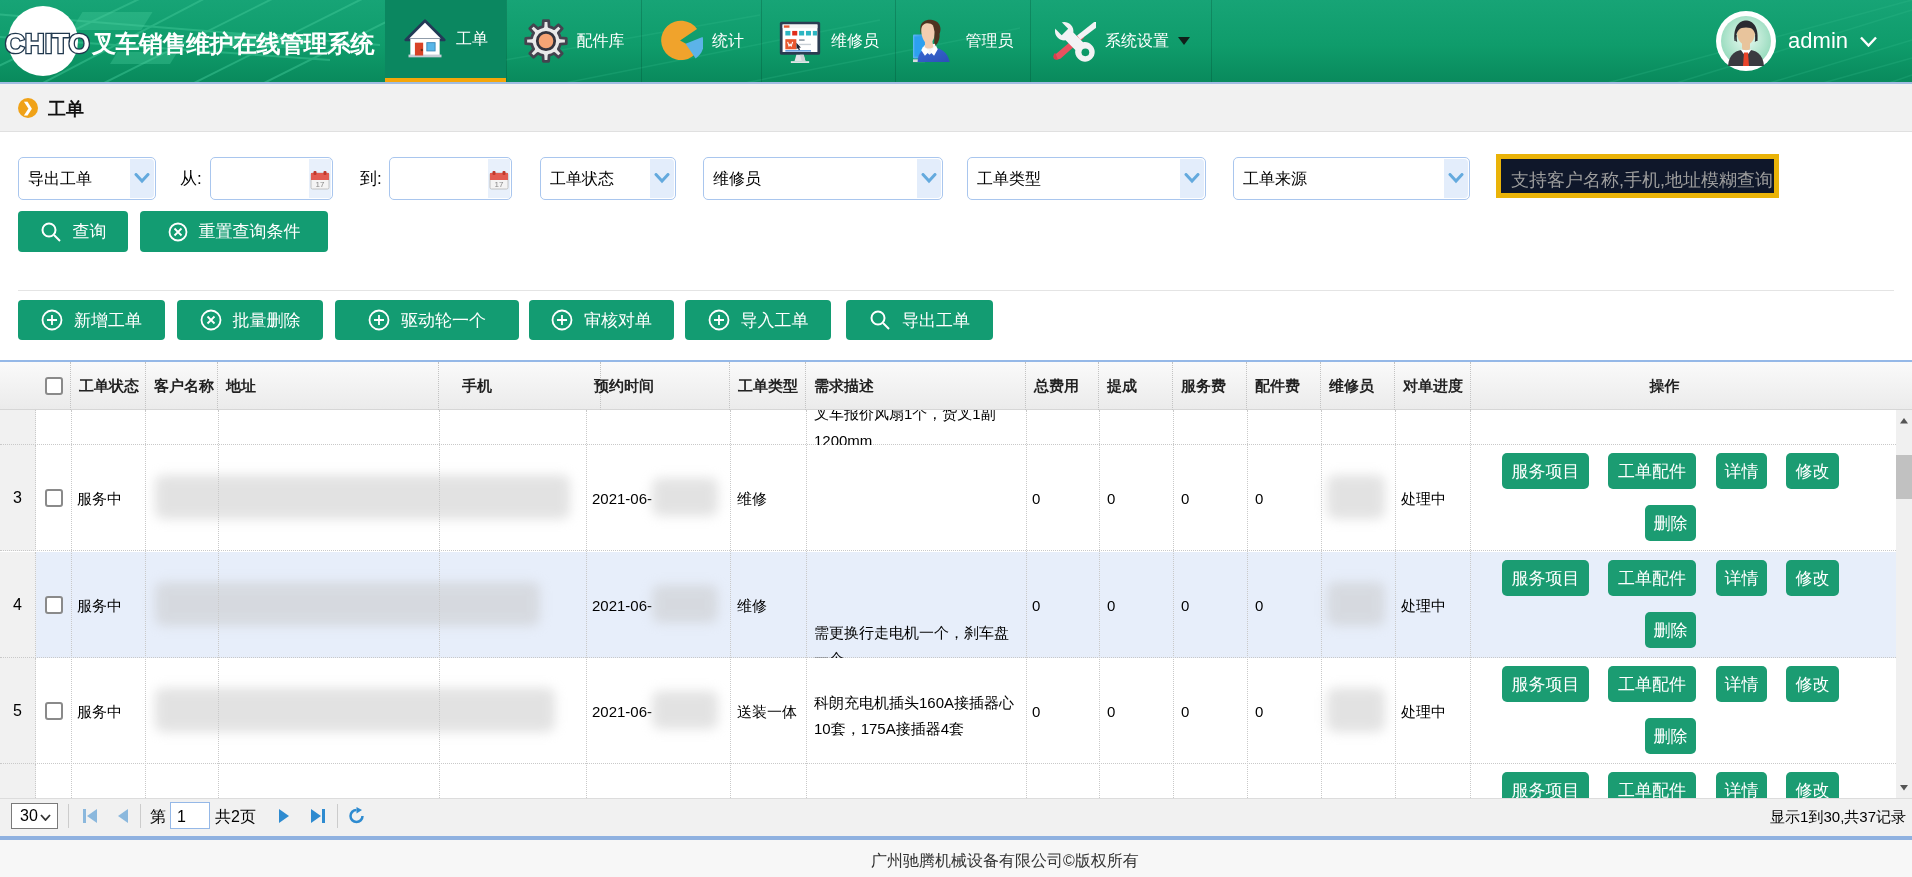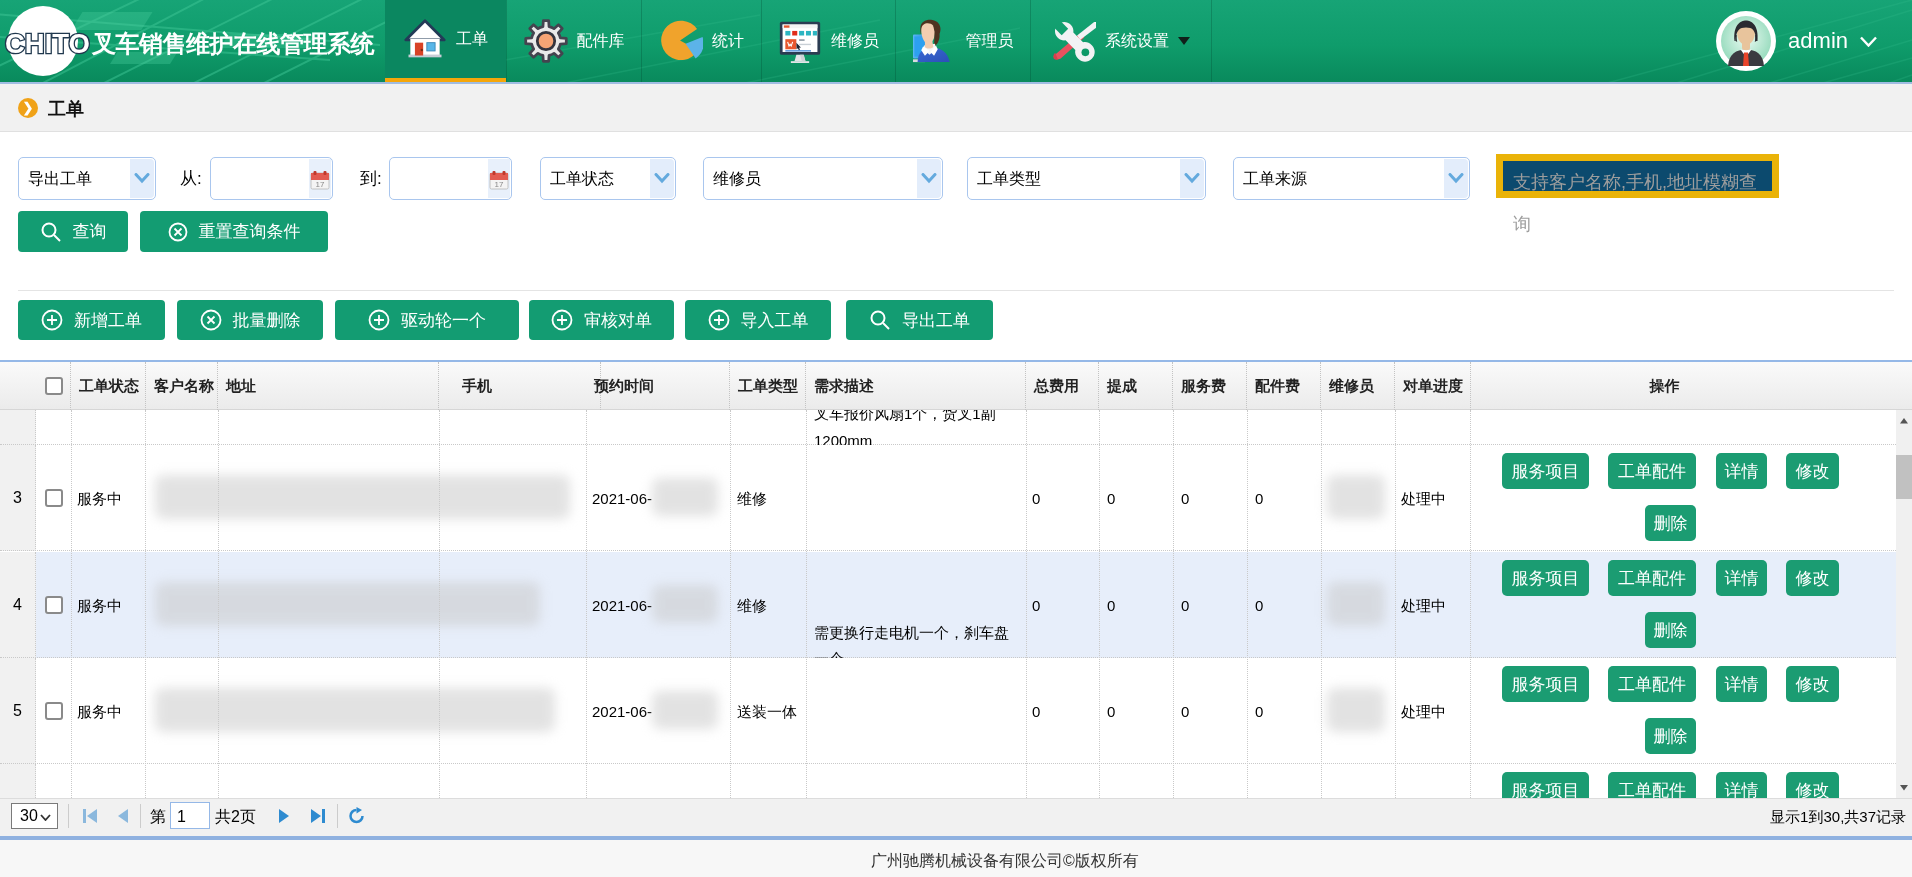--- a/index.html
+++ b/index.html
@@ -41,21 +41,21 @@
 .sel .arr-box { position:absolute; right:1px; top:1px; bottom:1px; width:24px;
   background:#e3edfb; border-radius:0 4px 4px 0; }
 .sel .arr-box svg { position:absolute; left:4px; top:14px; }
 .flabel { position:absolute; top:167px; font-size:17px; color:#000; }
 .dinput { position:absolute; top:157px; height:43px; background:#fff;
   border:1px solid #a9c6ee; border-radius:5px; }
 .dinput .cal-box { position:absolute; right:1px; top:1px; bottom:1px; width:22px;
   background:#e8f0fb; }
 .dinput .cal-box svg { position:absolute; left:1px; top:11px; }
 #srch { position:absolute; left:1496px; top:154px; width:283px; height:44px;
-  border:7px solid #eab308; background:#0c4a6e; font-size:18px; color:#9d9d9d;
+  border:5px solid #eab308; background:#0f172a; font-size:18px; color:#9d9d9d;
   line-height:42px; padding-left:10px; }
 .gbtn { position:absolute; height:41px; background:#139c72; border-radius:4px;
   color:#fff; font-size:17px; display:flex; align-items:center; justify-content:center; gap:11px; }
 .gbtn svg { flex:none; }
 #sep1 { position:absolute; left:18px; top:290px; width:1876px; height:1px; background:#e4e4e4; }
 
 
 #grid { position:absolute; left:0; top:360px; width:1912px; height:438px; border-top:2px solid #95b8e7; overflow:hidden; }
 #ghead { position:absolute; left:0; top:0; width:1912px; height:48px;
   background:linear-gradient(180deg,#fafafa,#ebebeb); border-bottom:1px solid #d6d6d6; }
@@ -466,20 +466,21 @@
     </div>
 
     <div class="row" style="top:248px;">
       <div class="rnum">5</div>
       <div class="ck"></div>
       <div class="ct" style="left:77px; top:45px;">服务中</div>
       <div class="blur1" style="left:155px; top:30px; width:400px; height:44px;"></div>
       <div class="ct" style="left:592px; top:45px;">2021-06-</div>
       <div class="blur1" style="left:652px; top:33px; width:66px; height:38px;"></div>
       <div class="ct" style="left:737px; top:45px;">送装一体</div>
+      <div class="ct" style="left:814px; top:32px; white-space:nowrap; line-height:26px;">科朗充电机插头160A接插器心<br>10套，175A接插器4套</div>
       <div class="ct" style="left:1032px; top:45px;">0</div>
       <div class="ct" style="left:1107px; top:45px;">0</div>
       <div class="ct" style="left:1181px; top:45px;">0</div>
       <div class="ct" style="left:1255px; top:45px;">0</div>
       <div class="blur1" style="left:1327px; top:30px; width:58px; height:44px;"></div>
       <div class="ct" style="left:1401px; top:45px;">处理中</div>
       <div class="tbtn" style="left:1502px; top:8px; width:87px;">服务项目</div>
       <div class="tbtn" style="left:1608px; top:8px; width:88px;">工单配件</div>
       <div class="tbtn" style="left:1716px; top:8px; width:51px;">详情</div>
       <div class="tbtn" style="left:1786px; top:8px; width:53px;">修改</div>

